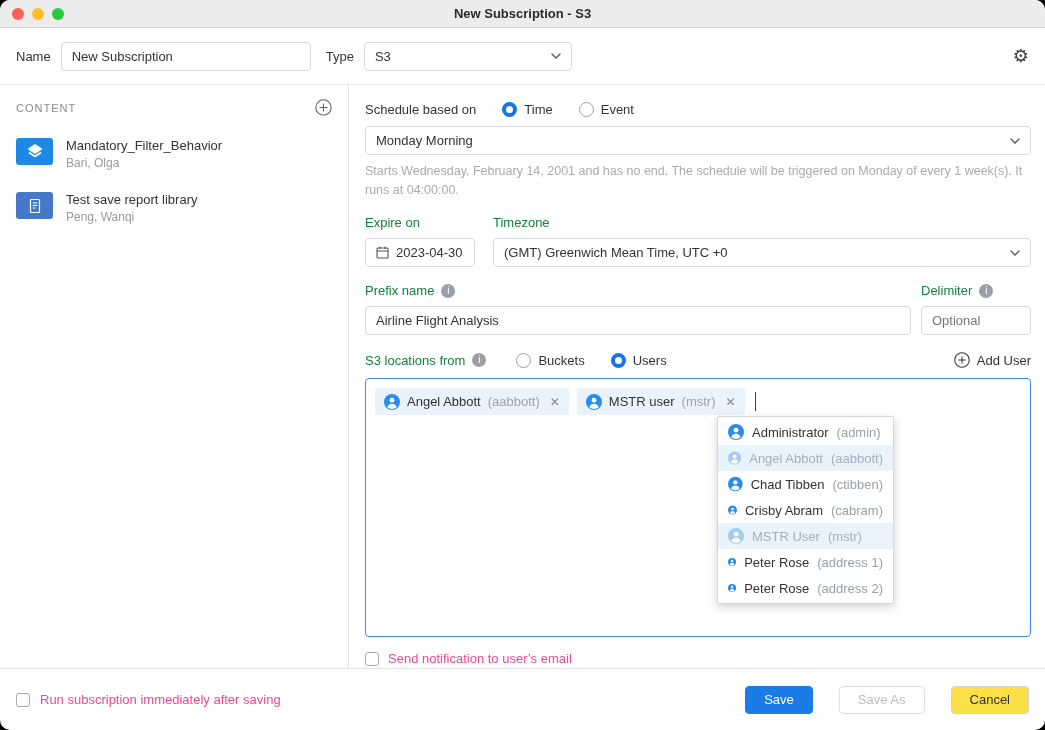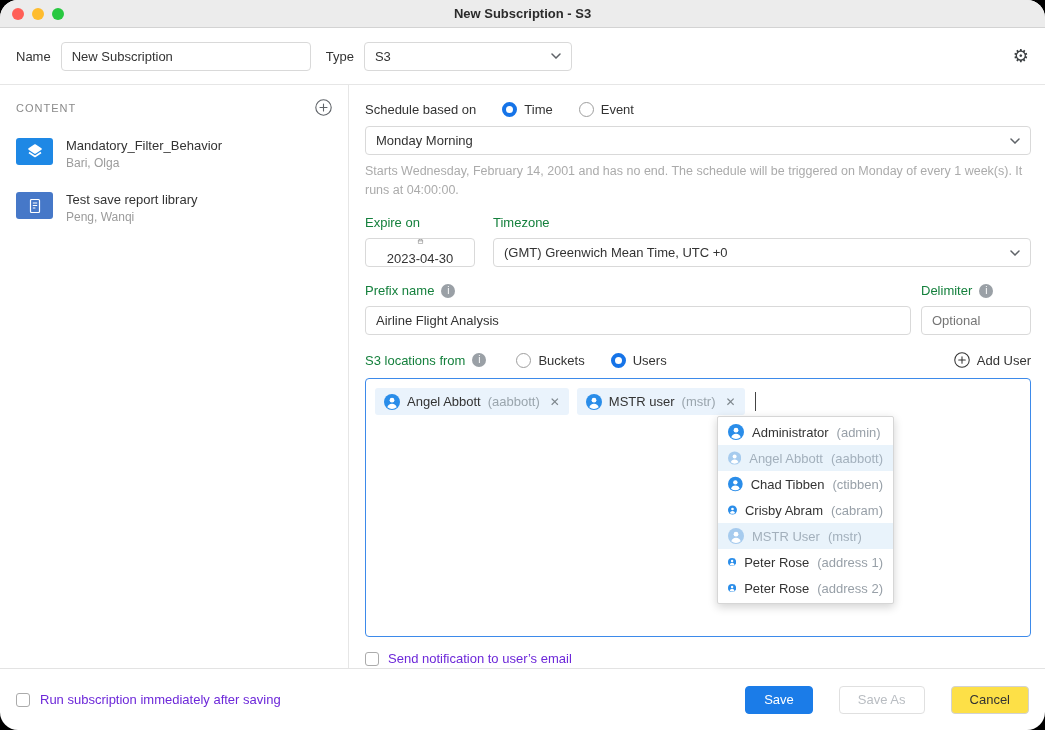--- a/index.html
+++ b/index.html
@@ -1,17 +1,17 @@
 <!DOCTYPE html>
 <html><head>
 <meta charset="utf-8">
 <style>
   * { margin:0; padding:0; box-sizing:border-box; }
   html,body { width:1045px; height:730px; background:#000; font-family:"Liberation Sans", sans-serif; }
-  .window { width:1045px; height:730px; background:#fff; border-radius:18px; overflow:hidden; display:flex; flex-direction:column; }
+  .window { width:1045px; height:730px; background:#fff; border-radius:10px; overflow:hidden; display:flex; flex-direction:column; }
 
   
   .titlebar { height:28px; background:#ececec; border-bottom:1px solid #d3d3d3; position:relative; display:flex; align-items:center; justify-content:center; flex:0 0 auto; }
   .traffic { position:absolute; left:12px; top:8px; display:flex; gap:8px; }
   .light { width:12px; height:12px; border-radius:50%; }
   .light.red { background:#ff5f57; }
   .light.yellow { background:#febc2e; }
   .light.green { background:#28c840; }
   .win-title { font-size:13px; font-weight:bold; color:#2b2b2b; }
 
@@ -50,21 +50,21 @@
   .radio-lbl { font-size:13px; color:#333; }
 
   .full-select { margin-top:9px; }
   .helper { margin-top:7px; font-size:12.5px; line-height:19px; color:#ababab; }
 
   .two-col { display:flex; margin-top:15px; gap:18px; }
   .col-fixed { width:110px; flex:0 0 auto; }
   .col-flex { flex:1 1 auto; }
   .field-lbl { font-size:13px; color:#15803d; display:flex; align-items:center; gap:7px; }
   .field-in { margin-top:8px; }
-  .date-box { gap:7px; justify-content:flex-start; cursor:pointer;flex-direction:column; }
+  .date-box { gap:7px; justify-content:flex-start; cursor:pointer; }
 
   .info { width:14px; height:14px; border-radius:50%; background:#9aa0a6; color:#fff; font-size:10px; line-height:14px; text-align:center; flex:0 0 auto; }
   .info::before { content:"i"; font-style:normal; }
   .lbl-row { display:flex; justify-content:space-between; margin-top:16px; align-items:center; }
   .in-row { display:flex; gap:10px; margin-top:8px; }
   .delim-in { width:110px; flex:0 0 auto; }
 
   .s3row { display:flex; align-items:center; margin-top:17px; }
   .s3row .radios { margin-left:30px; }
   .add-user { margin-left:auto; display:flex; align-items:center; gap:7px; cursor:pointer; font-size:13px; color:#333; }
@@ -81,21 +81,21 @@
 
   .dropdown { position:absolute; left:351px; top:37px; width:177px; background:#fff; border:1px solid #d6d6d6; border-radius:2px; box-shadow:0 3px 10px rgba(0,0,0,.18); padding:2px 0; z-index:5; }
   .dd-item { height:26px; display:flex; align-items:center; padding:0 10px; gap:8px; cursor:pointer; }
   .dd-item .dd-name { font-size:13px; color:#333; white-space:nowrap; }
   .dd-item .dd-user { font-size:13px; color:#98a0a8; white-space:nowrap; }
   .dd-item.dis { background:#e9f3fb; }
   .dd-item.dis .dd-name, .dd-item.dis .dd-user { color:#a3b0bc; }
 
   .notif-row { display:flex; align-items:center; gap:9px; margin-top:14px; }
   .checkbox { width:14px; height:14px; border:1px solid #ababab; border-radius:3px; background:#fff; cursor:pointer; flex:0 0 auto; }
-  .cb-lbl { font-size:13px; color:#6d28d9; }
+  .cb-lbl { font-size:13px; color:#ec4899; }
 
   
   .footer { height:62px; border-top:1px solid #e3e3e3; display:flex; align-items:center; padding:4px 16px; flex:0 0 auto; }
   .foot-check { display:flex; align-items:center; gap:10px; }
   .buttons { margin-left:auto; display:flex; gap:26px; }
   .btn { height:28px; border-radius:4px; font-size:13px; display:flex; align-items:center; justify-content:center; padding:0 18px; cursor:pointer; font-family:"Liberation Sans", sans-serif; }
   .btn.primary { background:#1b7ce8; color:#fff; border:1px solid #1b7ce8; }
   .btn.disabled { background:#fff; color:#b9bdc2; border:1px solid #e0e0e0; }
   .btn.plain { background:#fde047; color:#333; border:1px solid #d2d2d2; }
 

